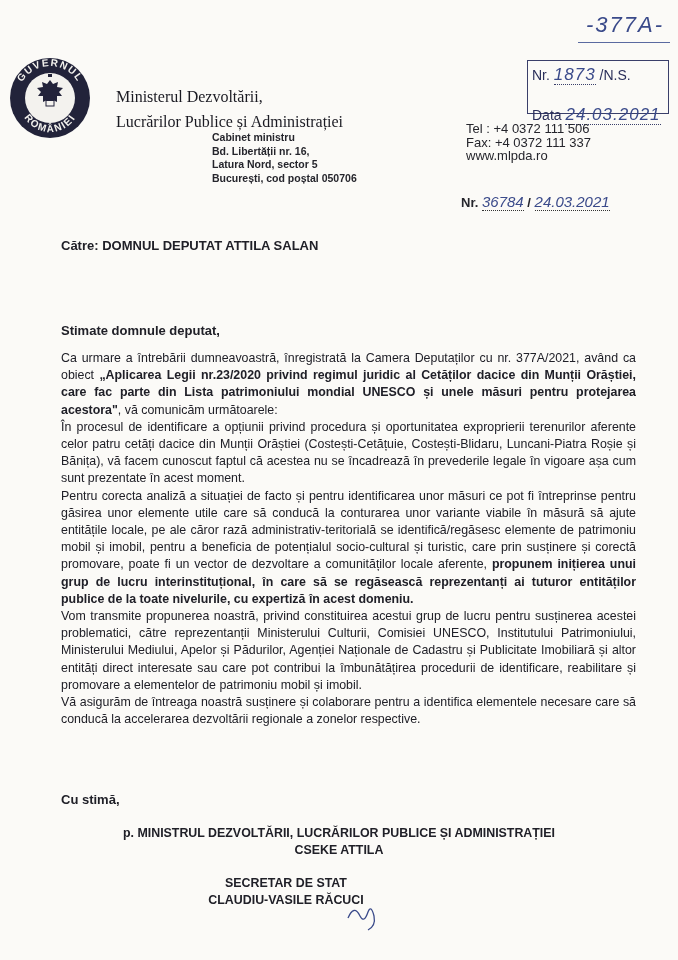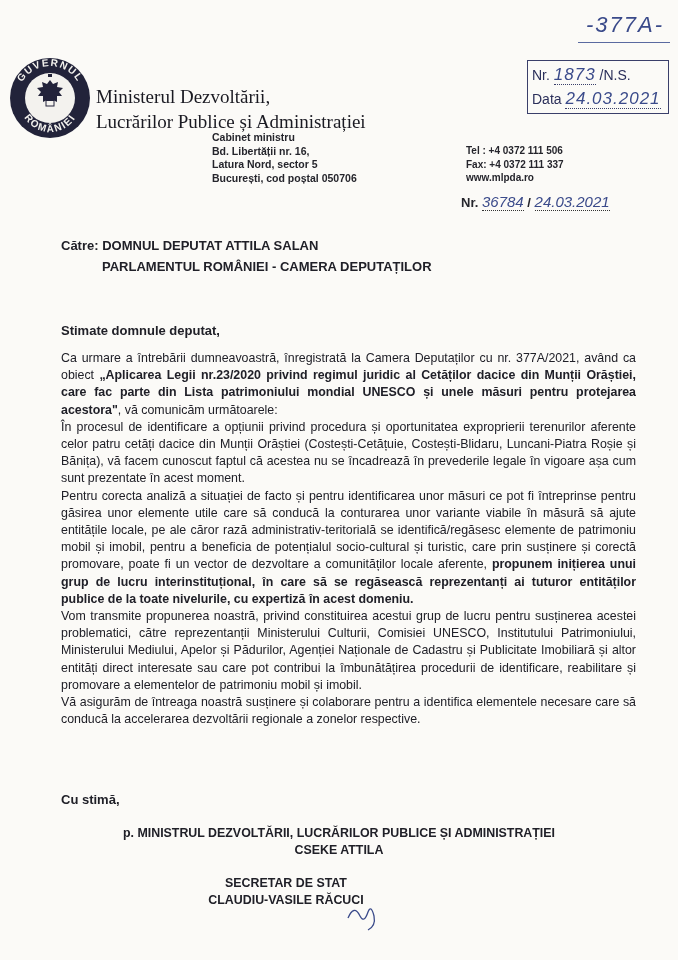--- a/index.html
+++ b/index.html
@@ -14,33 +14,33 @@
   .hand { font-family: "Liberation Sans", sans-serif; color: #3a4a8a; font-style: italic; }
 
   
   #top-number { left: 586px; top: 12px; font-size: 22px; letter-spacing: 2px; }
   #top-number-line { left: 578px; top: 42px; width: 92px; height: 1px; background: #5a6aa0; }
 
   
   #logo { left: 8px; top: 56px; width: 84px; height: 84px; }
 
   
-  #ministry { left: 96px; top: 84px; font-family: "Liberation Serif", serif; font-size: 19px; line-height: 25px; color: #1a1a22; }
+  #ministry { left: 116px; top: 84px; font-family: "Liberation Serif", serif; font-size: 16px; line-height: 25px; color: #1a1a22; }
 
   
   #stamp { left: 527px; top: 60px; width: 140px; height: 52px; border: 1.5px solid #3a3f6a; }
   #stamp .row { position: absolute; left: 4px; font-size: 14px; color: #2b2f5a; }
   #stamp .row1 { top: 4px; }
-  #stamp .row2 { top: 28px; }
+  #stamp .row2 { top: 44px; }
   #stamp .hv { font-family: "Liberation Sans", sans-serif; font-style: italic; color: #3a4a8a; font-size: 17px; letter-spacing: 1px; }
   #stamp .u { border-bottom: 1px dotted #3a3f6a; }
 
   
   #address { left: 212px; top: 131px; font-size: 10.5px; line-height: 13.5px; font-weight: bold; color: #25252c; }
-  #contacts { left: 466px; top: 144px; font-size: 10px; line-height: 13.5px; font-weight: bold; color: #25252c; }
+  #contacts { left: 466px; top: 122px; font-size: 13px; line-height: 13.5px; font-weight: normal; color: #25252c; }
 
   
   #regno { left: 419px; top: 193px; font-size: 13px; font-weight: bold; color: #25252c; margin-left: 42px; }
   #regno .hv { font-style: italic; color: #3a4a8a; font-size: 15px; font-weight: normal; border-bottom: 1px dotted #333; }
 
   
   #recipient { left: 61px; top: 235px; font-size: 13px; font-weight: bold; line-height: 21px; color: #202028; }
   #recipient .l2 { padding-left: 41px; }
 
   
@@ -118,21 +118,20 @@
   <span class="hv">36784</span>
   <span>/</span>
   <span class="hv">24.03.2021</span>
 </div>
 
 <div id="recipient" class="abs">
   <div>
     <span>Către:</span>
     <span>DOMNUL DEPUTAT ATTILA SALAN</span>
   </div>
-  <div class="l2">PARLAMENTUL ROMÂNIEI - CAMERA DEPUTAȚILOR</div>
 </div>
 
 <div id="salutation" class="abs">Stimate domnule deputat,</div>
 
 <div id="body" class="abs">
   <p>
     <span>Ca urmare a întrebării dumneavoastră, înregistrată la Camera Deputaților cu nr. 377A/2021, având ca obiect </span><b>„Aplicarea Legii nr.23/2020 privind regimul juridic al Cetăților dacice din Munții Orăștiei, care fac parte din Lista patrimoniului mondial UNESCO și unele măsuri pentru protejarea acestora"</b><span>, vă comunicăm următoarele:</span>
   </p>
   <p>În procesul de identificare a opțiunii privind procedura și oportunitatea exproprierii terenurilor aferente celor patru cetăți dacice din Munții Orăștiei (Costești-Cetățuie, Costești-Blidaru, Luncani-Piatra Roșie și Bănița), vă facem cunoscut faptul că acestea nu se încadrează în prevederile legale în vigoare așa cum sunt prezentate în acest moment.</p>
   <p>

